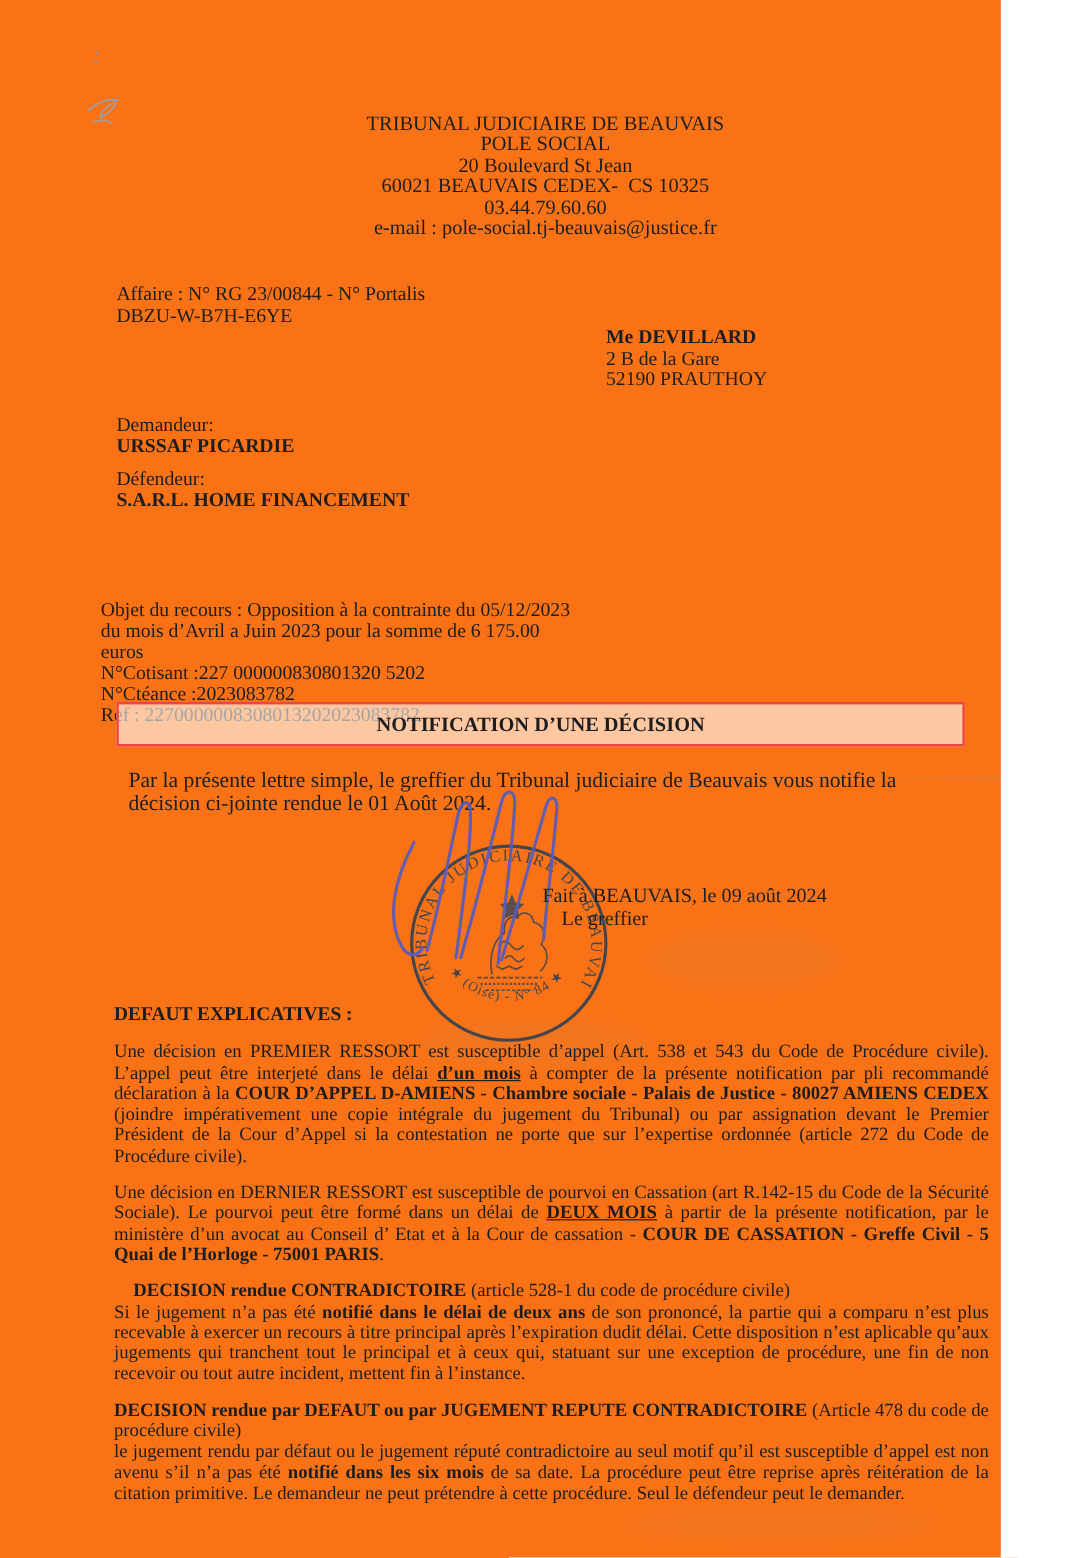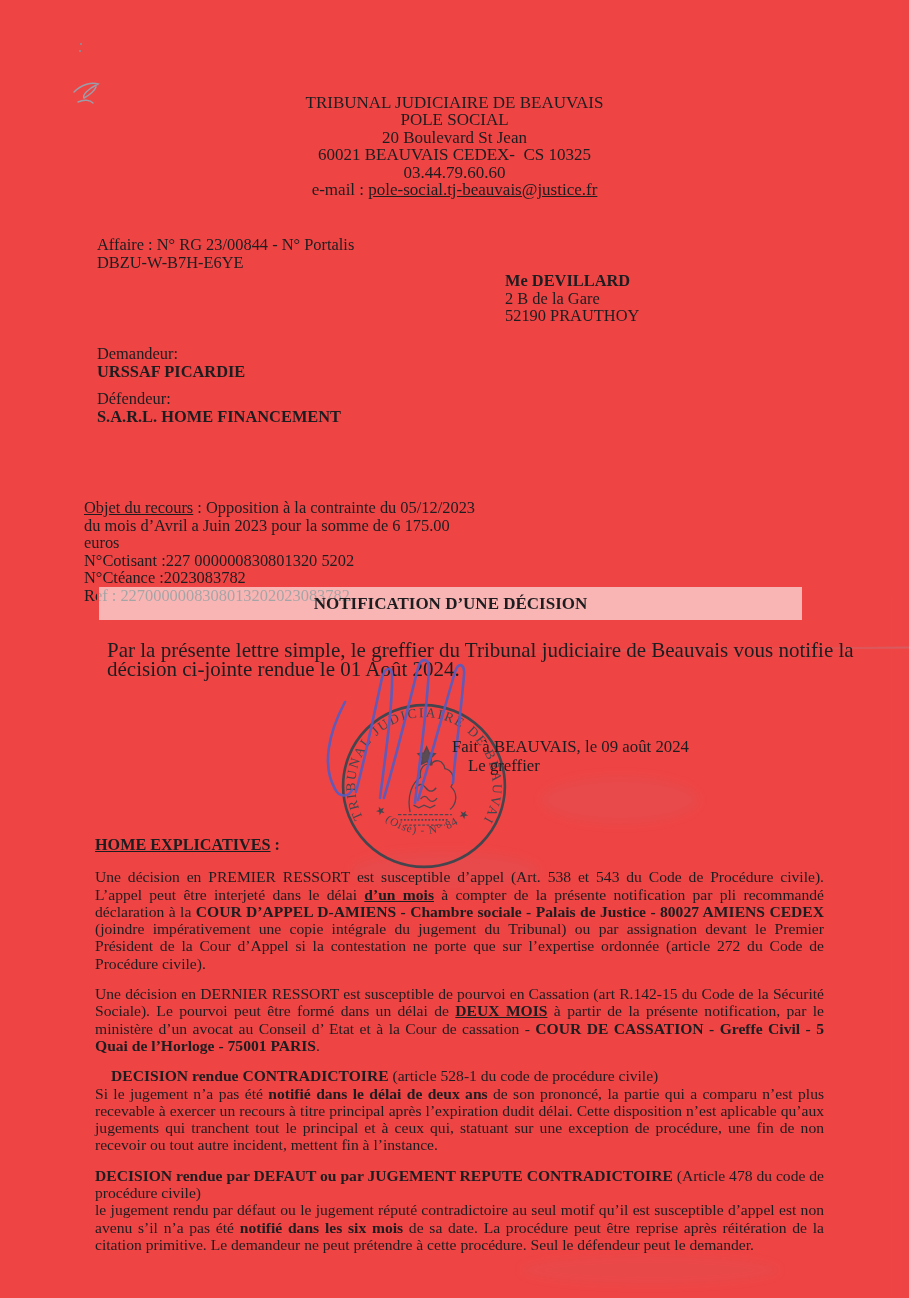--- a/index.html
+++ b/index.html
@@ -1,39 +1,39 @@
 <!DOCTYPE html>
 <html><head>
 <meta charset="utf-8">
 <style>
   html,body{margin:0;padding:0;background:#ffffff;}
   .page{
-    position:relative;width:909px;height:1298px;overflow:hidden;
-    background:#ef4444;
+    position:relative;width:834px;height:1298px;overflow:hidden;
+    background:#f97316;
     font-family:"Liberation Serif","DejaVu Serif",serif;
     color:#1d1d20;
   }
   .b{font-weight:bold}
-  .u{text-decoration:underline}
+  .u{}
   
   .header{position:absolute;top:94px;left:0;width:909px;text-align:center;
     font-size:17px;line-height:17.4px;}
   
   .blk{position:absolute;font-size:16.4px;line-height:17.6px;}
   .affaire{left:97px;top:236px;}
   .recipient{left:505px;top:272px;}
   .dateblock{left:99px;top:292px;}
   .demandeur{left:97px;top:345px;}
   .defendeur{left:97px;top:390px;}
   .objet{left:84px;top:451px;margin-top:48px;}
   
   .notifbox{position:absolute;left:97px;top:585px;width:703px;height:33px;
     border:2px solid #ef4444;text-align:center;line-height:33px;font-size:17px;
     background:rgba(255,255,255,.6);}
-  .notifbody{position:absolute;left:107px;top:641px;font-size:21px;line-height:18.6px;}
+  .notifbody{position:absolute;left:107px;top:641px;font-size:18px;line-height:18.6px;}
   
   .stamp{position:absolute;left:337px;top:699px;width:174px;height:174px;}
   .sigsvg{position:absolute;left:318px;top:650px;width:170px;height:170px;}
   .fait{position:absolute;left:452px;top:737px;font-size:16.8px;}
   .greffier{position:absolute;left:456px;top:756px;font-size:16.8px;padding-left:12px;}
   
   .notes{position:absolute;left:95px;top:837px;width:729px;
     font-size:15.6px;line-height:17.3px;text-align:justify;}
   .notes-title{font-size:16.2px;margin:0 0 14px 0;}
   .notes p{margin:0 0 13px 0;}
@@ -150,21 +150,21 @@
       <path d="M66,148 C80,100 92,50 100,18 C103,7 111,8 111,18 C109,62 101,116 97,153" stroke="#575cc0"></path>
       <path d="M100,150 C112,110 126,60 137,22 C140,11 147,14 146,25 C143,62 137,106 135,133" stroke="#575cc0"></path>
     </g>
   </svg>
 
   <div class="fait">Fait à BEAUVAIS, le 09 août 2024</div>
   <div class="greffier">Le greffier</div>
 
   <div class="notes">
     <div class="notes-title">
-      <span class="b u">HOME EXPLICATIVES</span><span class="b"> :</span>
+      <span class="b u">DEFAUT EXPLICATIVES</span><span class="b"> :</span>
     </div>
     <p><span>Une décision en PREMIER RESSORT est susceptible d’appel (Art. 538 et 543 du Code de Procédure civile). L’appel peut être interjeté dans le délai </span><span style="font-weight: bold; text-decoration: underline;">d’un mois</span><span> à compter de la présente notification par pli recommandé déclaration à la </span><span style="font-weight: bold;">COUR D’APPEL D-AMIENS - Chambre sociale - Palais de Justice - 80027 AMIENS CEDEX</span><span> (joindre impérativement une copie intégrale du jugement du Tribunal) ou par assignation devant le Premier Président de la Cour d’Appel si la contestation ne porte que sur l’expertise ordonnée (article 272 du Code de Procédure civile).</span></p>
     <p><span>Une décision en DERNIER RESSORT est susceptible de pourvoi en Cassation (art R.142-15 du Code de la Sécurité Sociale). Le pourvoi peut être formé dans un délai de </span><span style="font-weight: bold; text-decoration: underline;">DEUX MOIS</span><span> à partir de la présente notification, par le ministère d’un avocat au Conseil d’ Etat et à la Cour de cassation - </span><span style="font-weight: bold;">COUR DE CASSATION - Greffe Civil - 5 Quai de l’Horloge - 75001 PARIS</span><span>.</span></p>
     <p class="h"><span style="font-weight: bold; margin-left: 16px;">DECISION rendue CONTRADICTOIRE</span><span> (article 528-1 du code de procédure civile)</span></p>
     <p><span>Si le jugement n’a pas été </span><span style="font-weight: bold;">notifié dans le délai de deux ans</span><span> de son prononcé, la partie qui a comparu n’est plus recevable à exercer un recours à titre principal après l’expiration dudit délai. Cette disposition n’est aplicable qu’aux jugements qui tranchent tout le principal et à ceux qui, statuant sur une exception de procédure, une fin de non recevoir ou tout autre incident, mettent fin à l’instance.</span></p>
     <p class="h"><span style="font-weight: bold;">DECISION rendue par DEFAUT ou par JUGEMENT REPUTE CONTRADICTOIRE</span><span> (Article 478 du code de procédure civile)</span></p>
     <p><span>le jugement rendu par défaut ou le jugement réputé contradictoire au seul motif qu’il est susceptible d’appel est non avenu s’il n’a pas été </span><span style="font-weight: bold;">notifié dans les six mois</span><span> de sa date. La procédure peut être reprise après réitération de la citation primitive. Le demandeur ne peut prétendre à cette procédure. Seul le défendeur peut le demander.</span></p>
   </div>
 
 </div>

